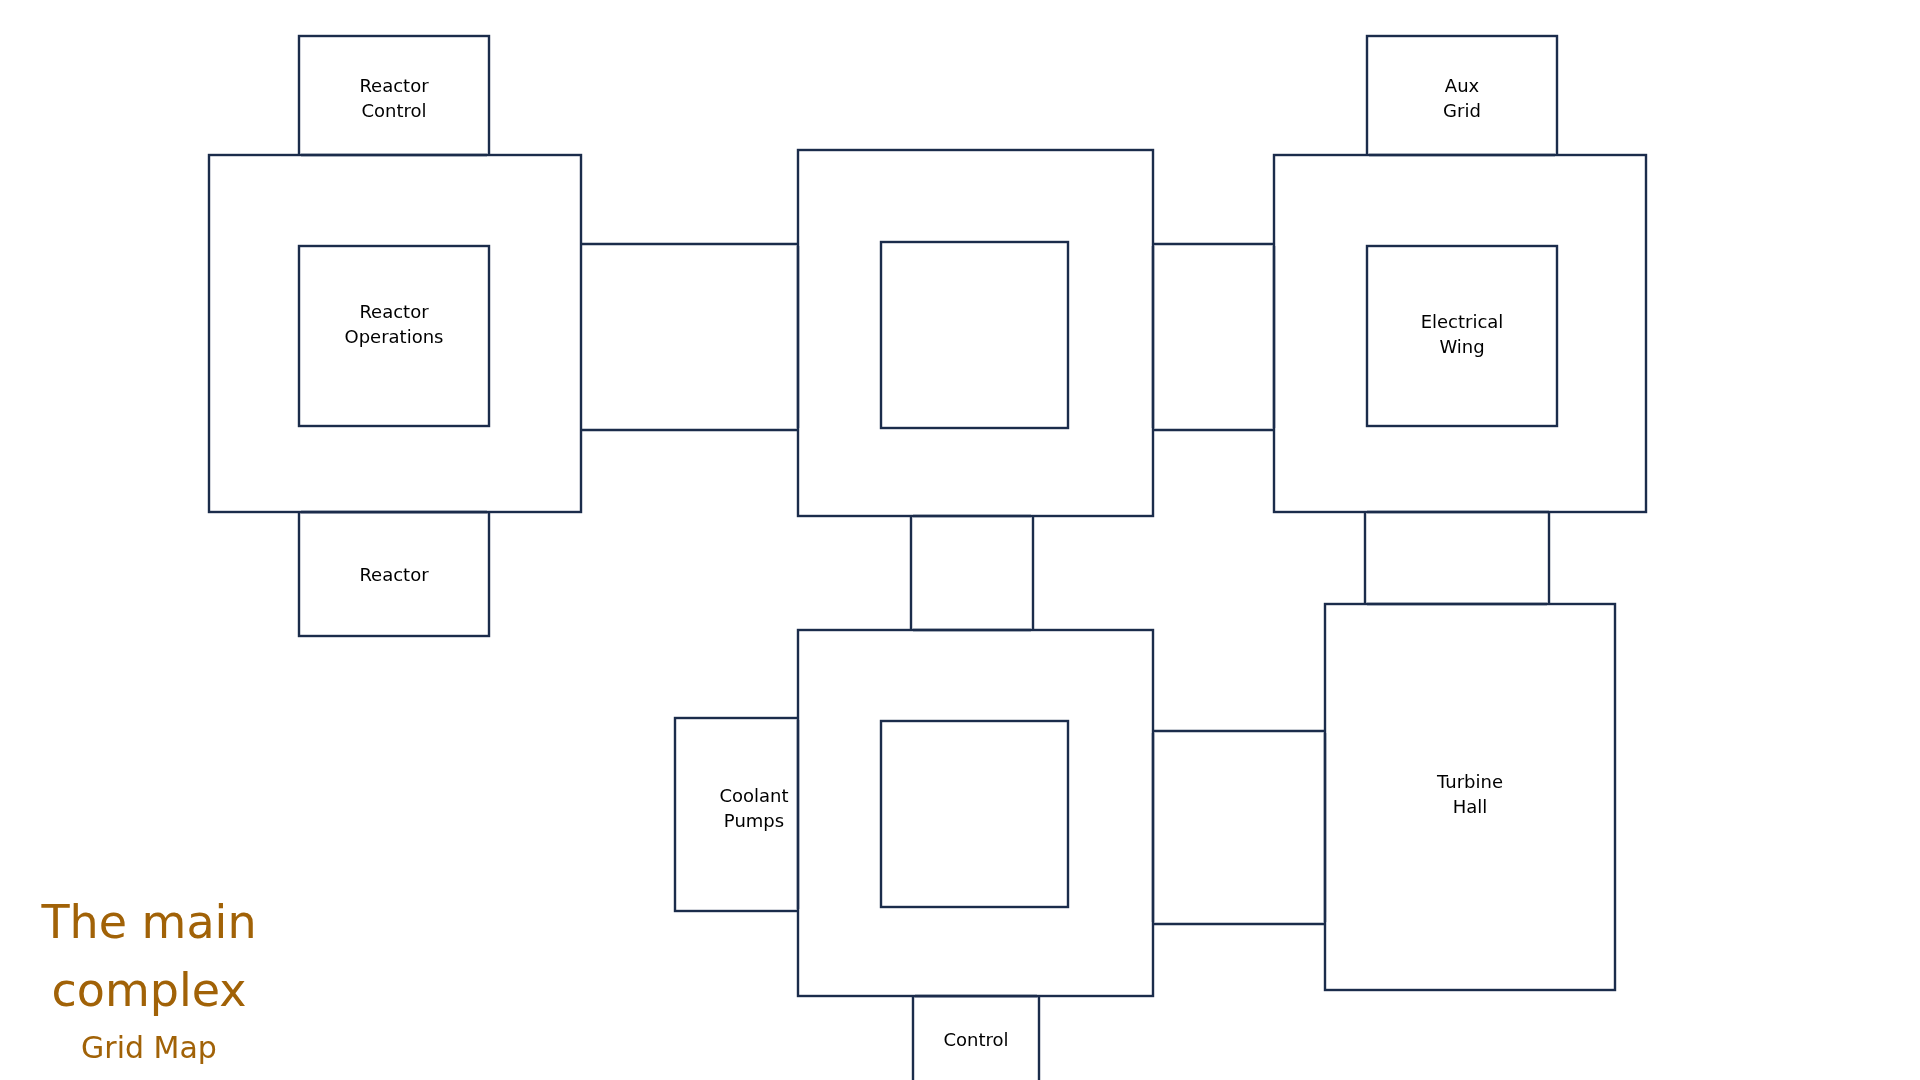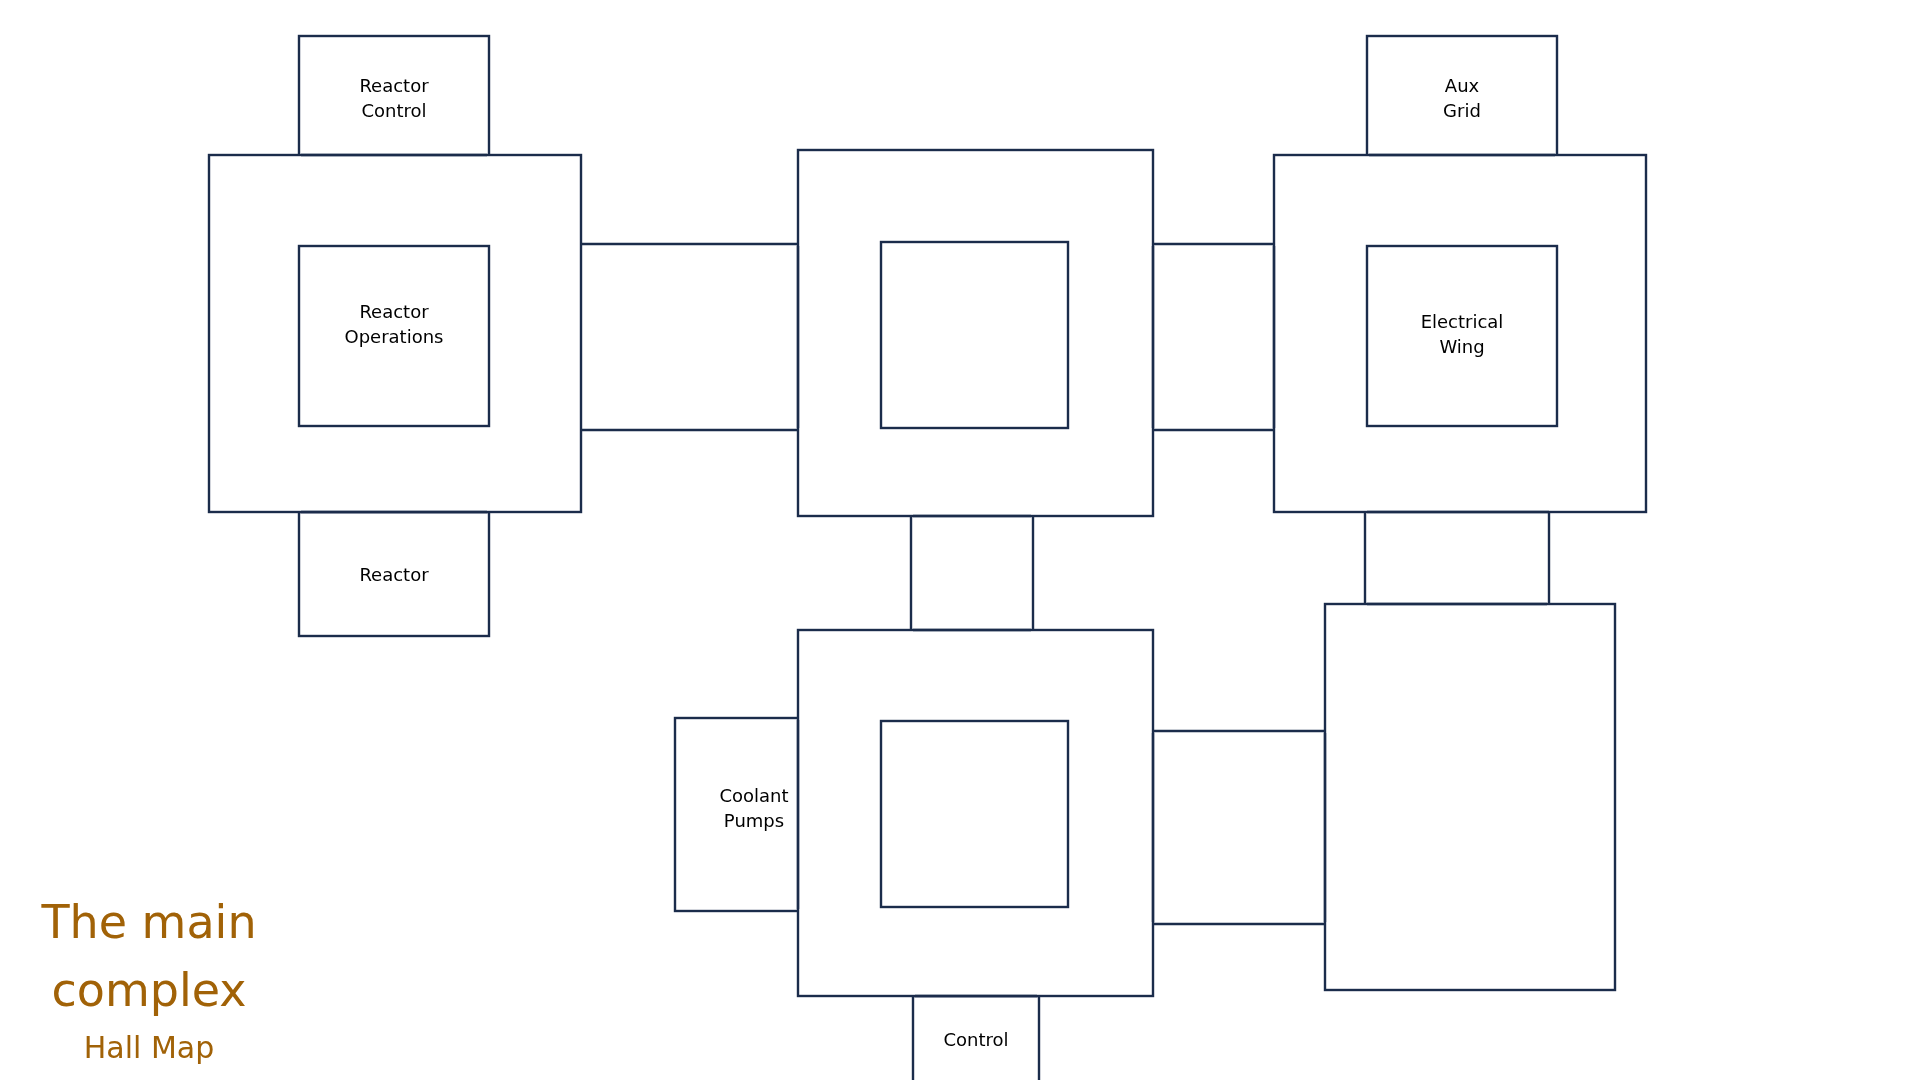--- a/index.html
+++ b/index.html
@@ -147,20 +147,22 @@
 Wing</div>
 
   <div class="room-label" style="left:1367px; top:73px; width:190px;">Aux
 Grid</div>
 
   <div class="room-label" style="left:679px; top:783px; width:150px;">Coolant
 Pumps</div>
 
   <div class="room-label" style="left:913px; top:1027px; width:126px;">Control</div>
 
+  <div class="room-label" style="left:1325px; top:769px; width:290px;">Turbine
+Hall</div>
 
   <div class="map-title" style="left:14px; top:888px; width:270px;">
     <span class="title-main">The main
 complex</span>
-    <span class="title-sub">Hall Map</span>
+    <span class="title-sub">Grid Map</span>
   </div>
 
 </div>
 
 </body></html>

